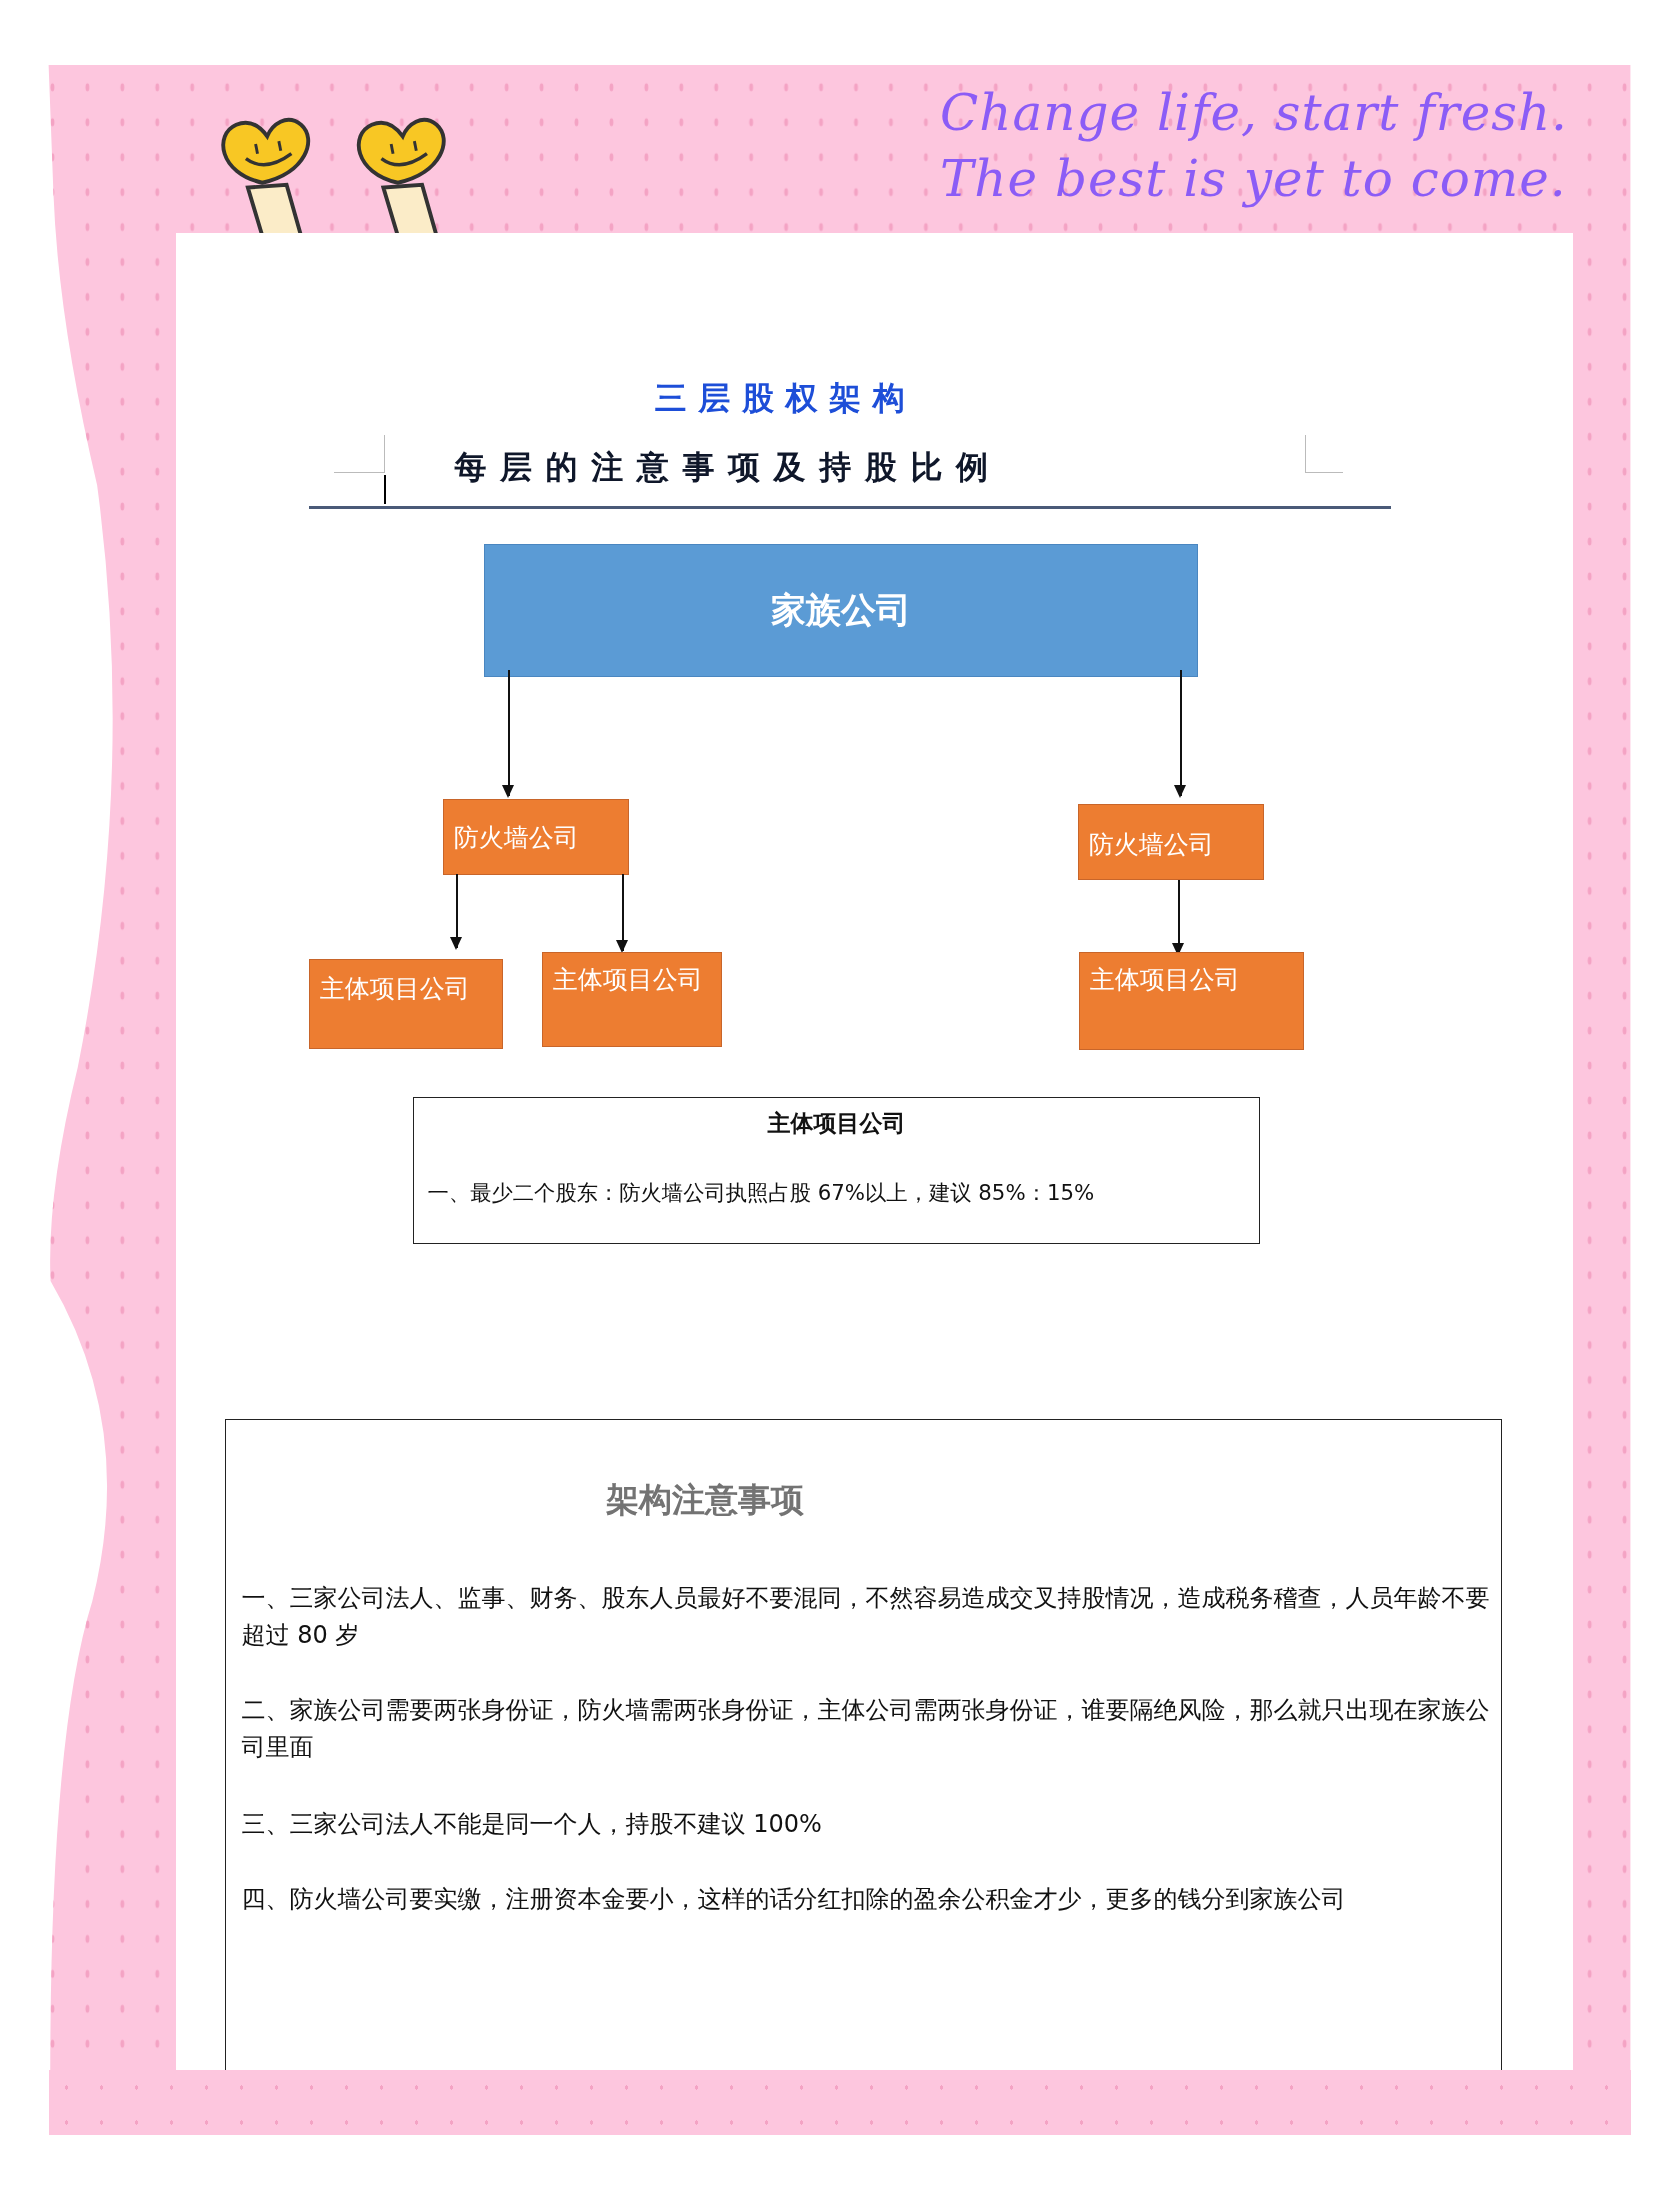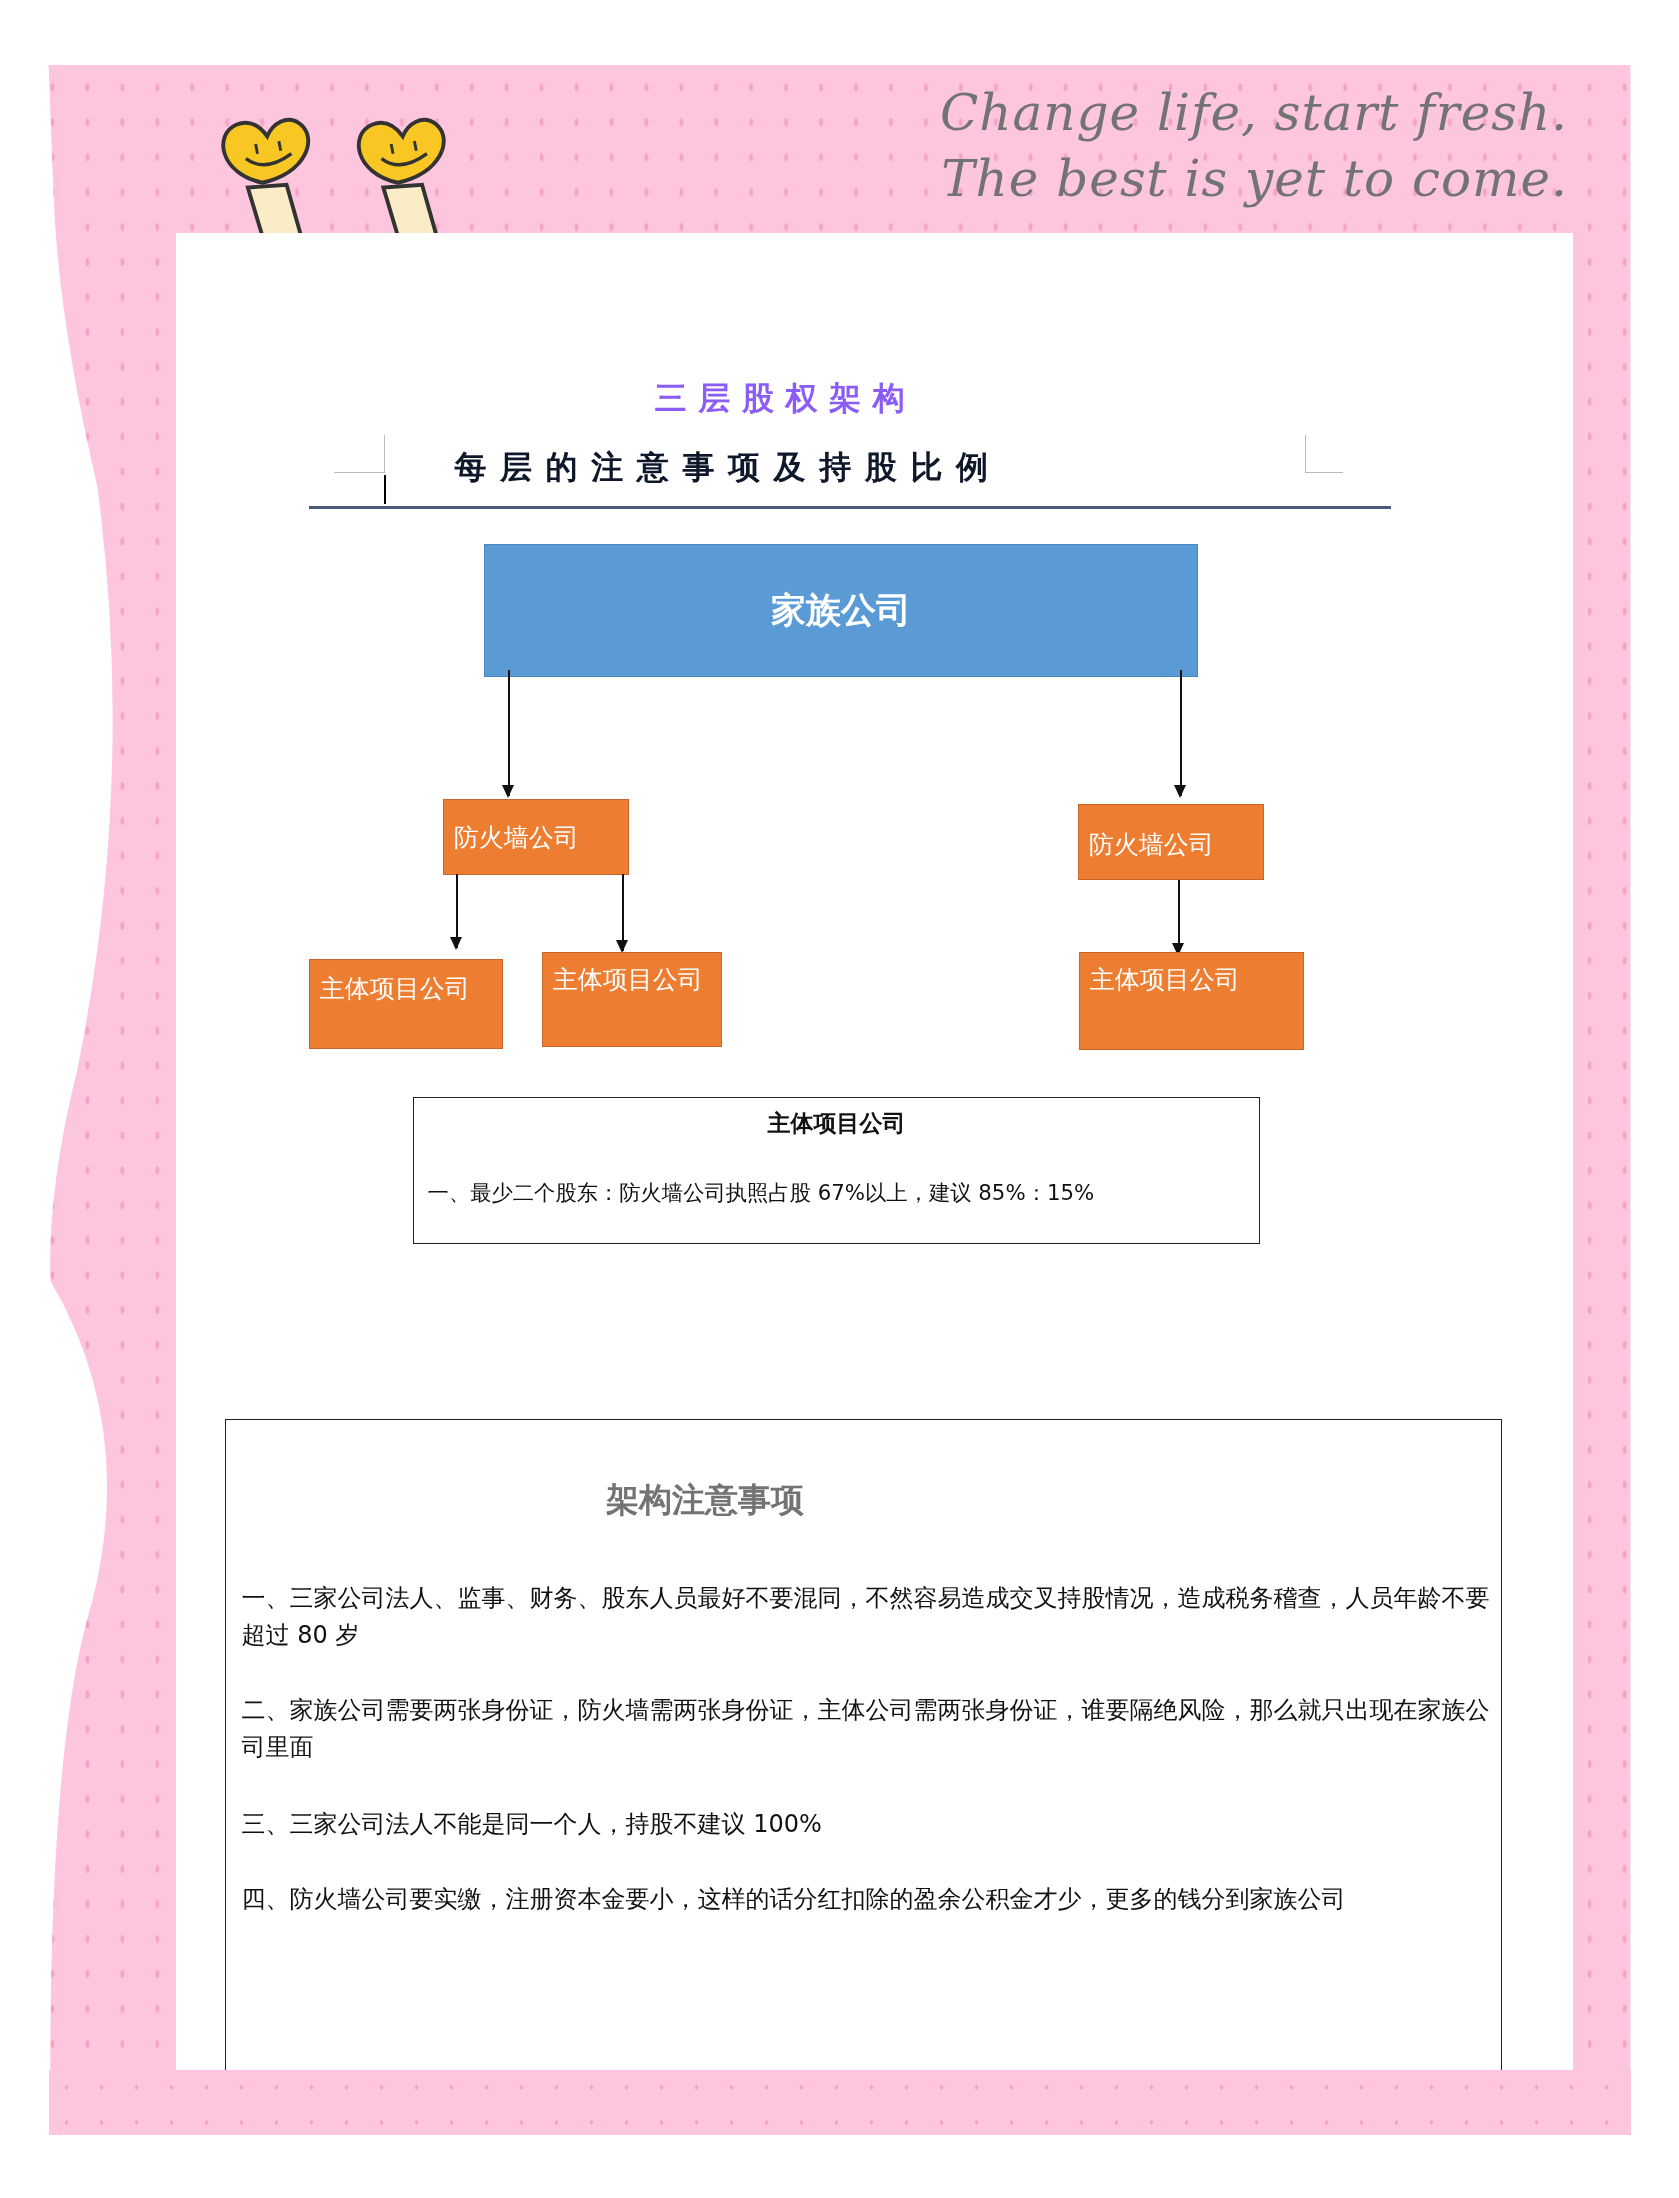--- a/index.html
+++ b/index.html
@@ -1,22 +1,22 @@
 <!DOCTYPE html>
 <html><head>
 <meta charset="utf-8">
 <style>
   html,body{margin:0;padding:0;background:#fff;}
   body{width:1680px;height:2199px;position:relative;overflow:hidden;font-family:"DejaVu Sans","Liberation Sans",sans-serif;}
   .frame{position:absolute;left:0;top:0;width:1680px;height:2199px;}
   .paper{position:absolute;left:176px;top:233px;width:1397px;height:1837px;background:#fff;}
-  .slogan{position:absolute;right:112px;top:80px;color:#737373;font-family:"DejaVu Serif","Liberation Serif",serif;font-style:italic;font-size:50px;line-height:66px;text-align:right;letter-spacing:1px;margin-left:30px;}
+  .slogan{position:absolute;right:112px;top:80px;color:#8b5cf6;font-family:"DejaVu Serif","Liberation Serif",serif;font-style:italic;font-size:50px;line-height:66px;letter-spacing:1px;margin-left:30px;}
   .mascots{position:absolute;left:209px;top:115px;}
   .title{position:absolute;left:0;width:100%;text-align:center;font-weight:bold;}
-  .t1{top:377px;left:0;width:1536px;color:#8b5cf6;font-size:32px;letter-spacing:11.6px;padding-left:35px;box-sizing:border-box;}
+  .t1{top:377px;left:0;width:1536px;color:#1d4ed8;font-size:32px;letter-spacing:11.6px;padding-left:35px;box-sizing:border-box;}
   .t2{top:446px;left:0;width:1388px;color:#0f172a;font-size:32px;letter-spacing:13.6px;padding-left:68px;box-sizing:border-box;}
   .hr{position:absolute;left:309px;top:506px;width:1082px;height:2.9px;background:#4a5a78;}
   .corner{position:absolute;border-color:#bbb;border-style:solid;border-width:0;}
   .cursor{position:absolute;left:384px;top:475px;width:1.9px;height:29px;background:#000;}
   .box{position:absolute;box-sizing:border-box;color:#fff;}
   .blue{left:484px;top:544px;width:714px;height:133px;background:#5b9bd5;border:1.9px solid #4a86c0;font-size:35px;font-weight:bold;display:flex;align-items:center;justify-content:center;}
   .orange{background:#ed7d31;border:1.9px solid #c8652a;font-size:25px;padding:19.4px 0 0 9.7px;}
   .arrow{position:absolute;width:1.9px;background:#111;}
   .arrow::after{content:"";position:absolute;left:-5.8px;bottom:-1.9px;border-left:6.8px solid transparent;border-right:6.8px solid transparent;border-top:13.6px solid #111;}
   .info{position:absolute;left:413px;top:1097px;width:847px;height:147px;border:1.9px solid #222;box-sizing:border-box;background:#fff;}

